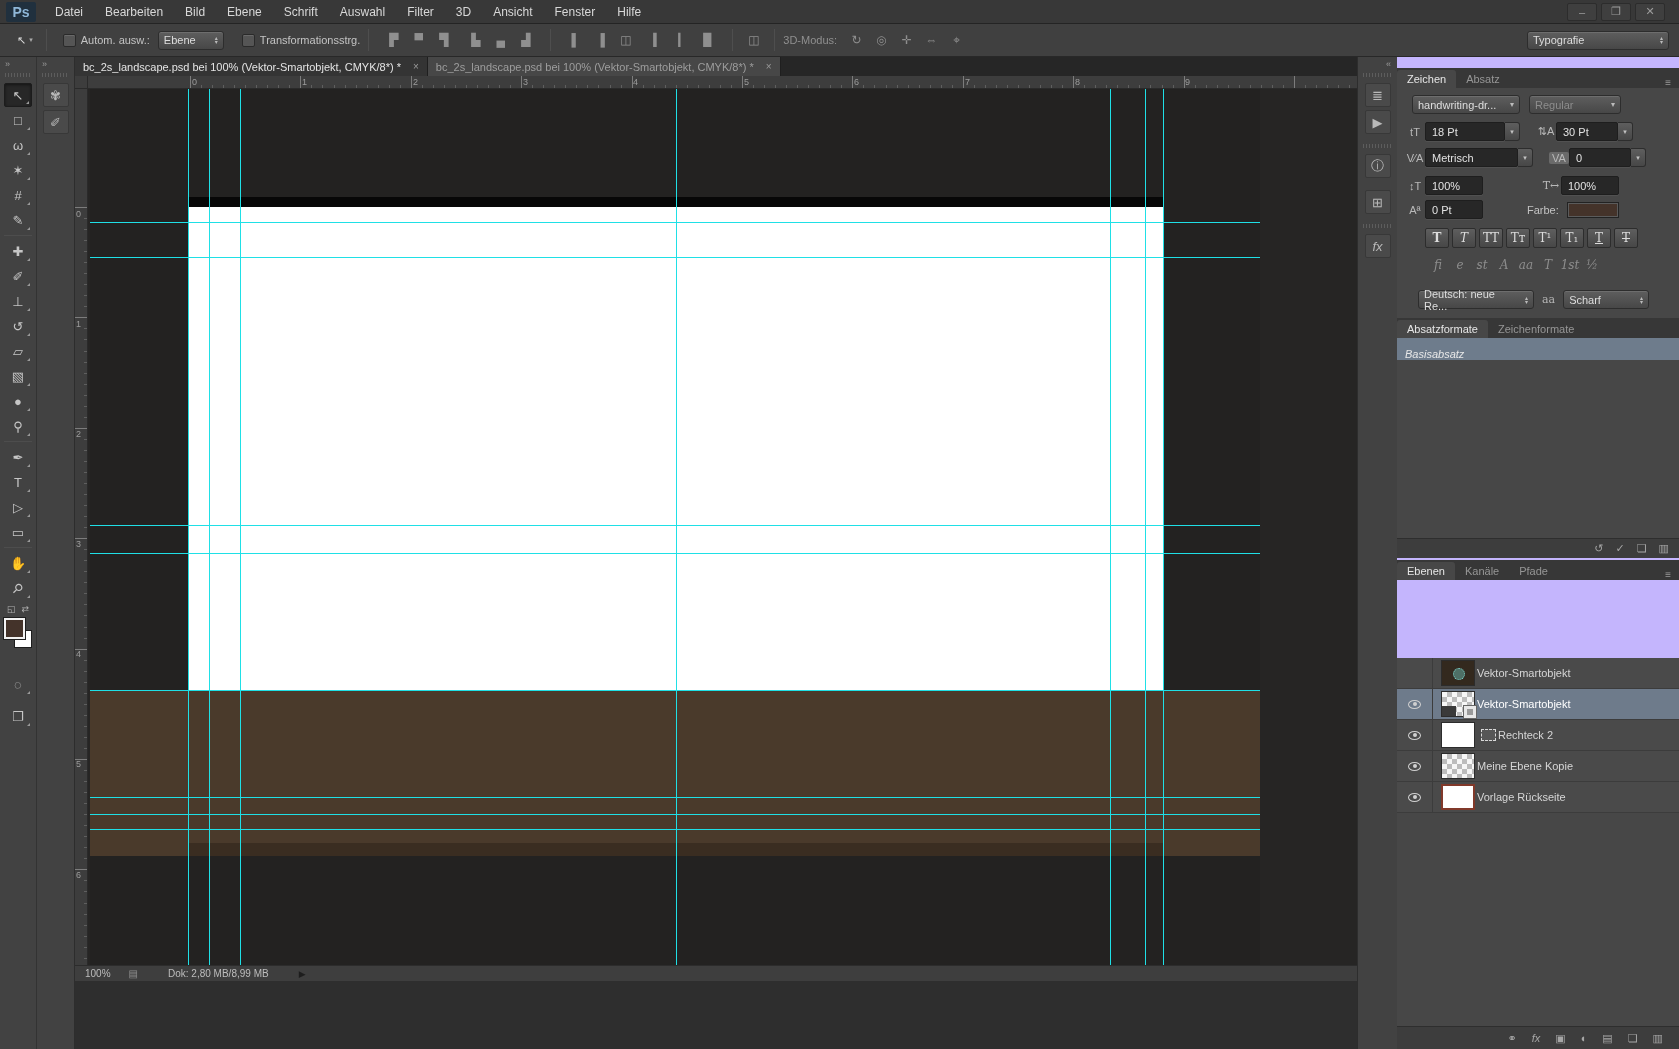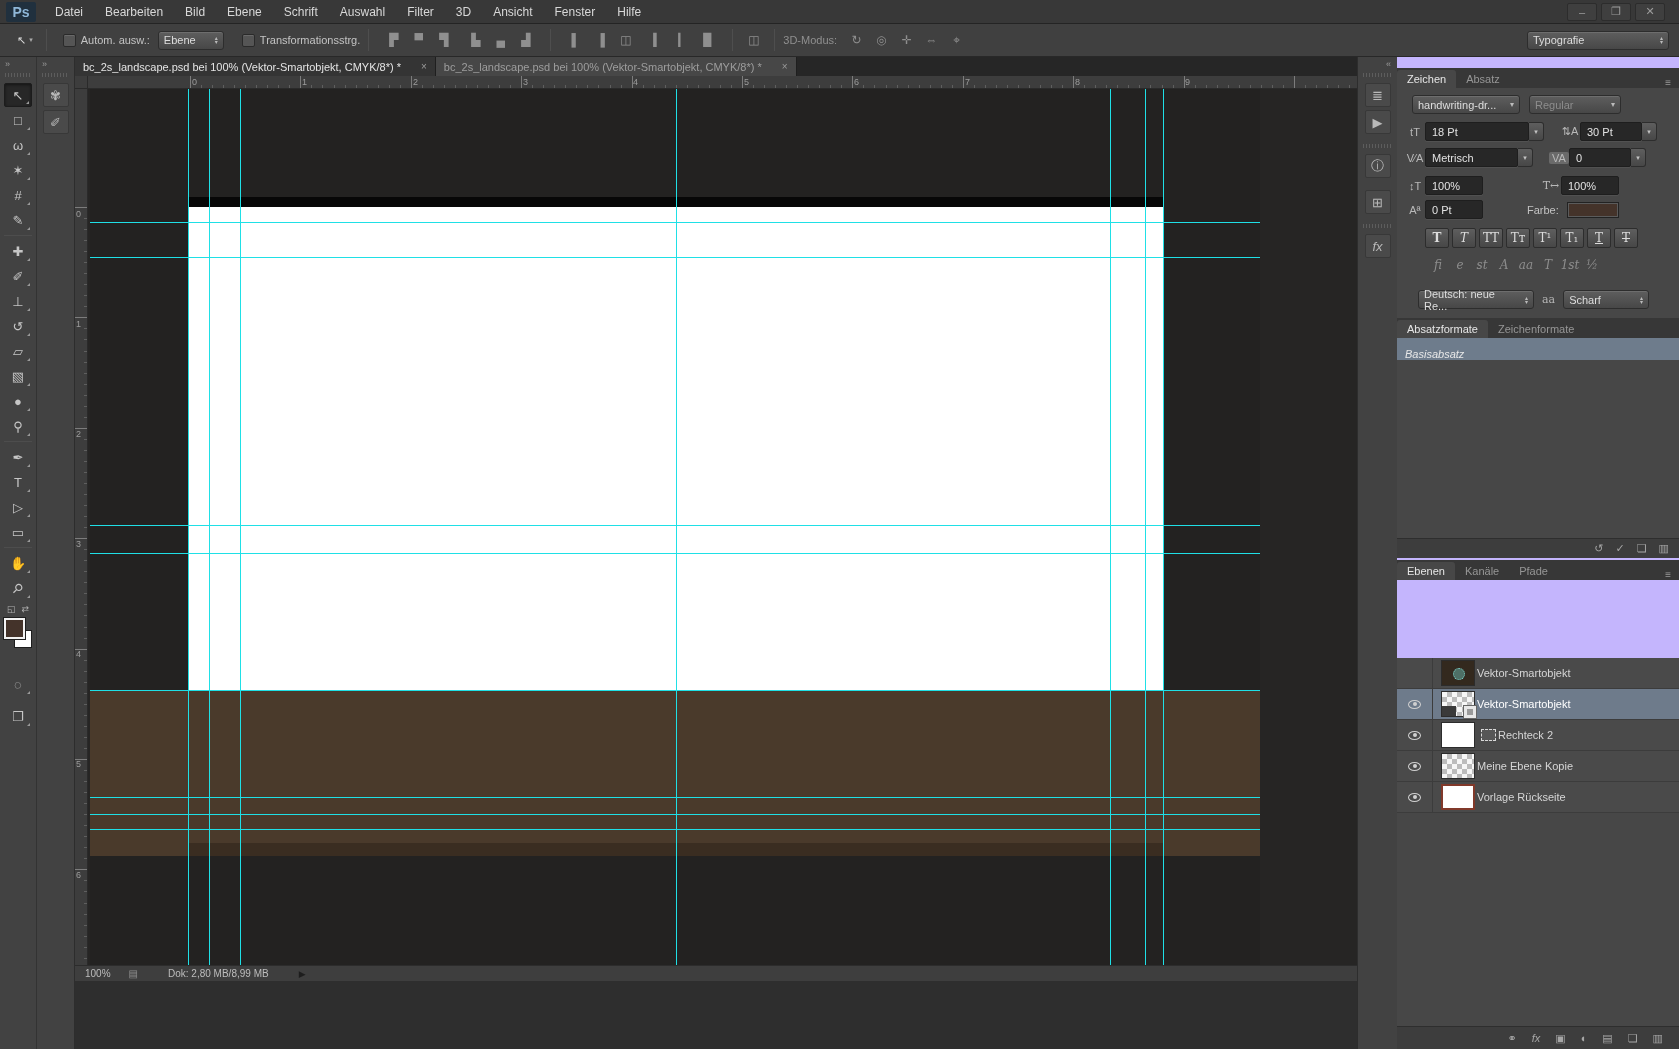--- a/index.html
+++ b/index.html
@@ -41,21 +41,21 @@
     color:#c6c6c6;font-size:13px;position:relative}
   .tool::after{content:"";position:absolute;right:2px;bottom:2px;border-left:3px solid transparent;border-bottom:3px solid #9a9a9a}
   .tool.selected{background:#272727;border:1px solid #1c1c1c;border-radius:2px;box-shadow:inset 0 1px 3px rgba(0,0,0,.5)}
   .tool-sep{height:1px;background:#333;border-bottom:1px solid #4d4d4d;margin:3px 4px}
   .mini-row{display:flex;justify-content:center;gap:6px;color:#b0b0b0;font-size:9px;margin-top:4px}
   #swatches{position:relative;width:32px;height:38px;margin:4px auto 0 2px}
   #fg-swatch{position:absolute;left:2px;top:0;width:21px;height:21px;background:#44332a;border:2px solid #f2f2f2;outline:1px solid #1e1e1e}
   #bg-swatch{position:absolute;left:12px;top:12px;width:18px;height:18px;background:#fff;border:1px solid #1e1e1e}
   
   #tabbar{position:absolute;left:75px;top:57px;width:1282px;height:19px;background:#262626;display:flex;font-size:11px}
-  .doc-tab{display:flex;align-items:center;gap:20px;padding:0 8px;border-right:1px solid #1f1f1f;white-space:nowrap}
+  .doc-tab{display:flex;align-items:center;gap:12px;padding:0 8px;border-right:1px solid #1f1f1f;white-space:nowrap}
   .doc-tab.active{background:#343434;color:#e4e4e4}
   .doc-tab.inactive{background:#474747;color:#9d9d9d}
   .tab-close{font-size:10px;color:#9a9a9a}
   #ruler-corner{position:absolute;left:75px;top:76px;width:13px;height:13px;background:#3d3d3d;border-right:1px solid #2a2a2a;border-bottom:1px solid #2a2a2a}
   #h-ruler{position:absolute;left:88px;top:76px;width:1269px;height:13px;background:#3d3d3d;border-bottom:1px solid #2a2a2a;overflow:hidden;
     background-image:repeating-linear-gradient(90deg,#7c7c7c 0 1px,transparent 1px 110.4px),
                      repeating-linear-gradient(90deg,#5f5f5f 0 1px,transparent 1px 11.04px);
     background-position:102px 0,102px 9px;background-size:100% 100%,100% 4px;background-repeat:no-repeat}
   #v-ruler{position:absolute;left:75px;top:89px;width:13px;height:876px;background:#3d3d3d;border-right:1px solid #2a2a2a;overflow:hidden;
     background-image:repeating-linear-gradient(180deg,#7c7c7c 0 1px,transparent 1px 110.4px),
@@ -391,21 +391,21 @@
         <span>handwriting-dr...</span>
           <span class="arr">▾</span>
       </span>
       <span class="dd dim" style="width:92px;margin-left:9px;color:#8d8d8d">
         <span>Regular</span>
           <span class="arr">▾</span>
       </span>
     </div>
     <div class="crow" style="left:8px;top:34px">
       <span class="cicon">tT</span>
-      <span class="field" style="width:104px">18 Pt</span>
+      <span class="field" style="width:80px">18 Pt</span>
         <span class="ddarrow">▾</span>
       <span class="cicon" style="margin-left:16px">⇅A</span>
       <span class="field" style="width:62px">30 Pt</span>
         <span class="ddarrow">▾</span>
     </div>
     <div class="crow" style="left:8px;top:60px">
       <span class="cicon">V⁄A</span>
       <span class="field" style="width:93px">Metrisch</span>
         <span class="ddarrow">▾</span>
       <span class="cicon" style="margin-left:16px;background:#6a6a6a;border-radius:2px">VA</span>

